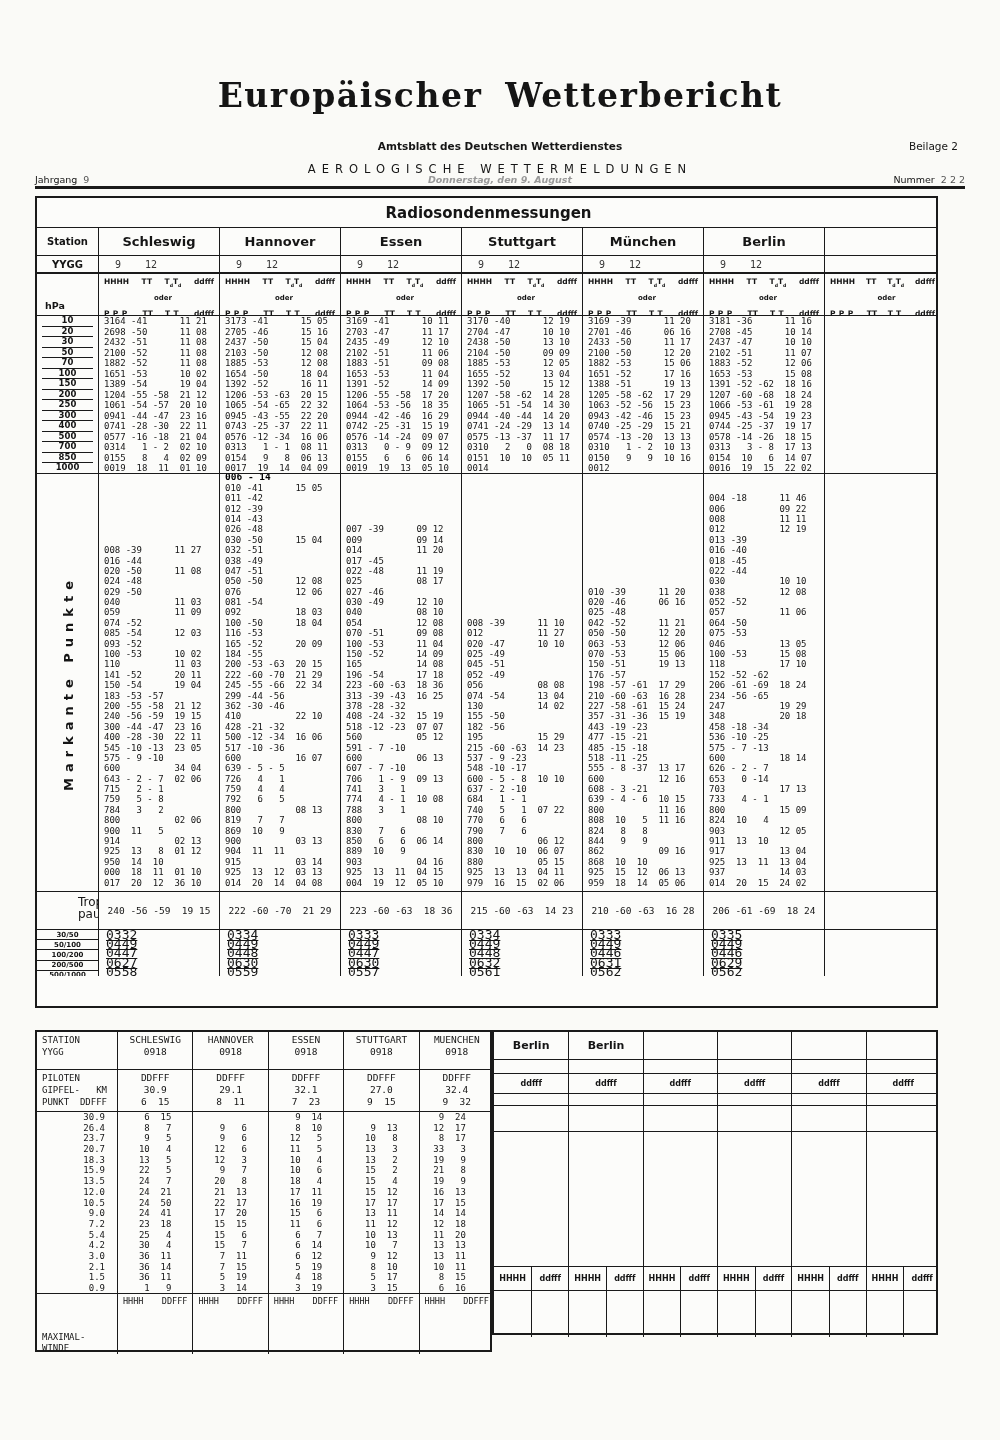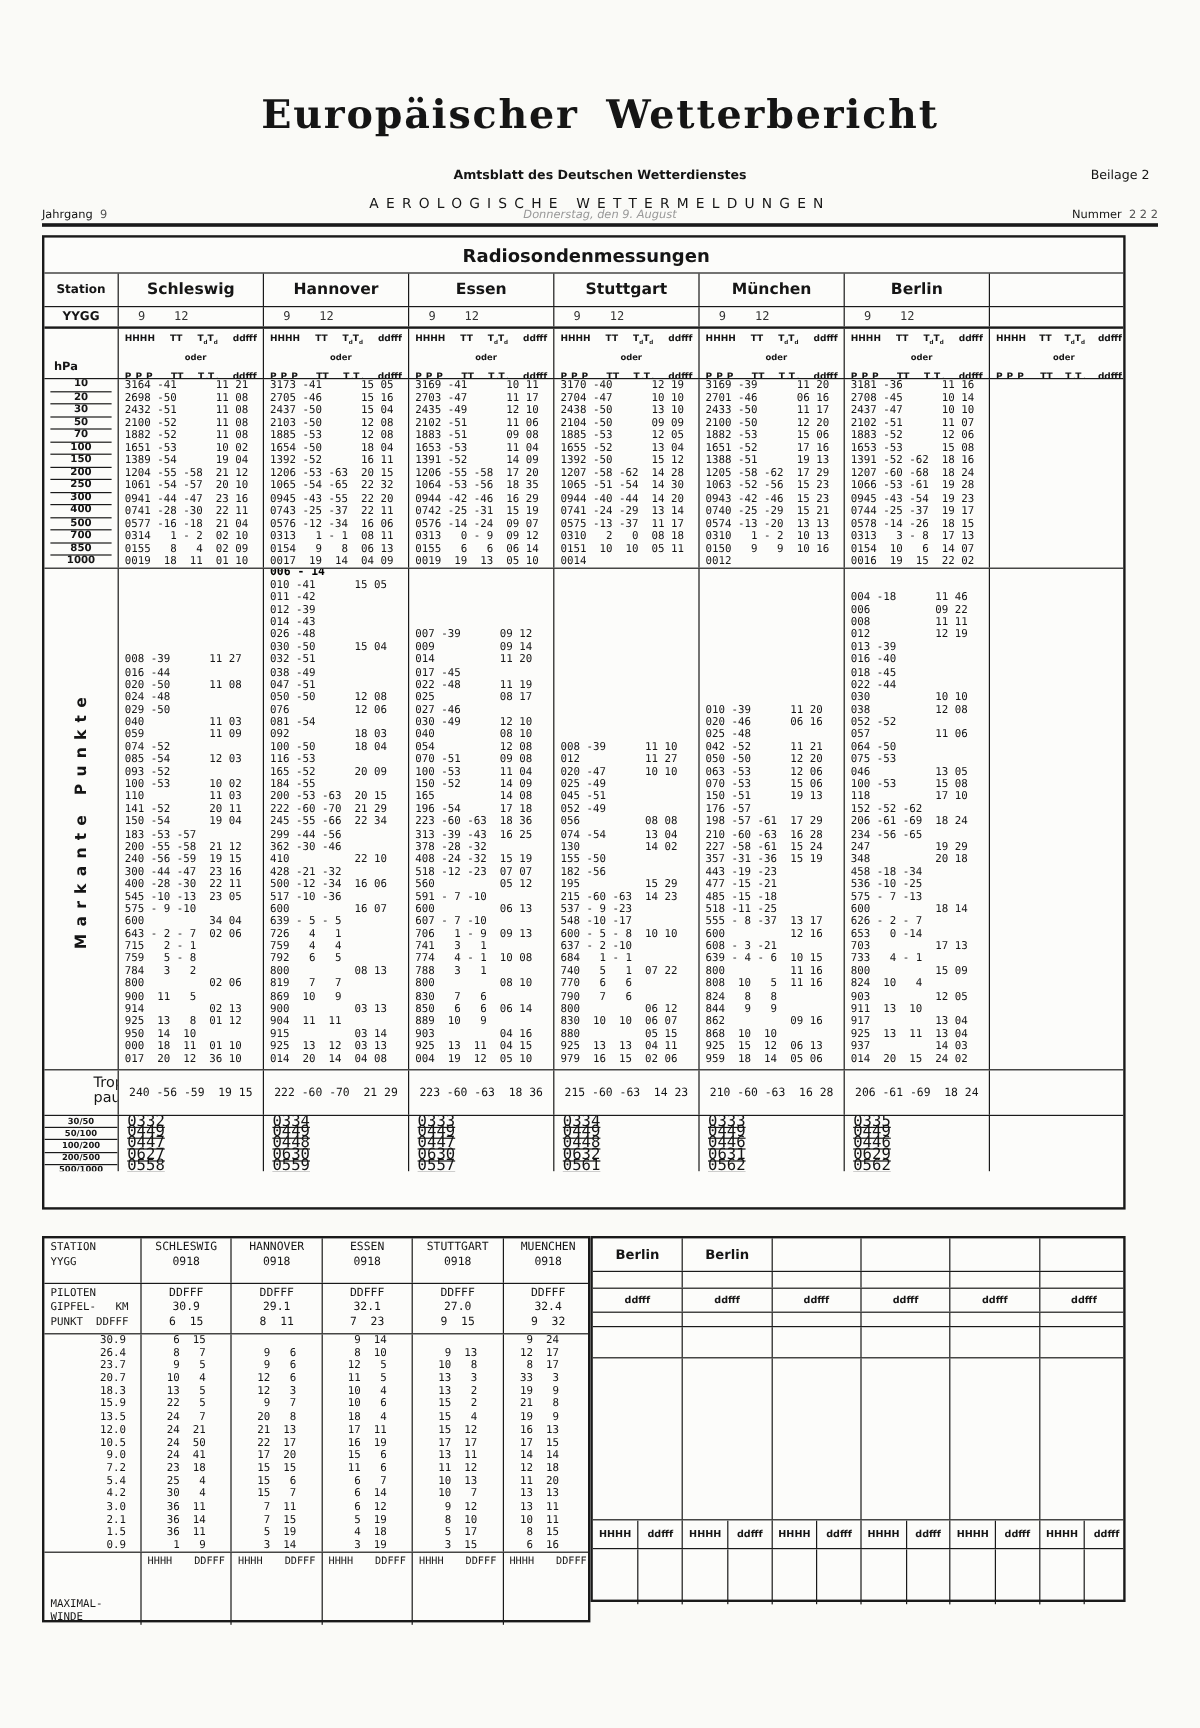--- a/index.html
+++ b/index.html
@@ -15,21 +15,21 @@
     font-size:10.5px;font-weight:bold;}
   .beilage{position:absolute;top:140px;right:42px;font-size:10.5px;}
   .aero{position:absolute;top:162px;left:0;width:100%;text-align:center;
     font-size:11.5px;letter-spacing:6px;}
   .issue-row{position:absolute;top:174px;left:35px;width:930px;height:12px;
     font-size:9.5px;}
   .issue-left{position:absolute;left:0;top:0;}
   .issue-center{position:absolute;left:0;width:100%;text-align:center;top:0;}
   .issue-right{position:absolute;right:0;top:0;}
   .hw{color:#555;}
-  .hw-faint{color:#999;font-style:italic;}
+  .hw-faint{color:#999;font-style:italic;font-weight:bold;}
   .top-rule{position:absolute;top:186px;left:35px;width:930px;height:0;
     border-top:3px solid #1a1a1a;}
 
   
   .abs-box{position:absolute;border:2px solid #1a1a1a;box-sizing:border-box;background:#fcfcfa;}
   .trow{display:flex;box-sizing:border-box;}
   .tcell{box-sizing:border-box;flex:none;position:relative;overflow:hidden;}
   .bl{border-left:1.5px solid #1a1a1a;}
   .bb{border-bottom:1.5px solid #1a1a1a;}
   .bb2{border-bottom:2px solid #1a1a1a;}

